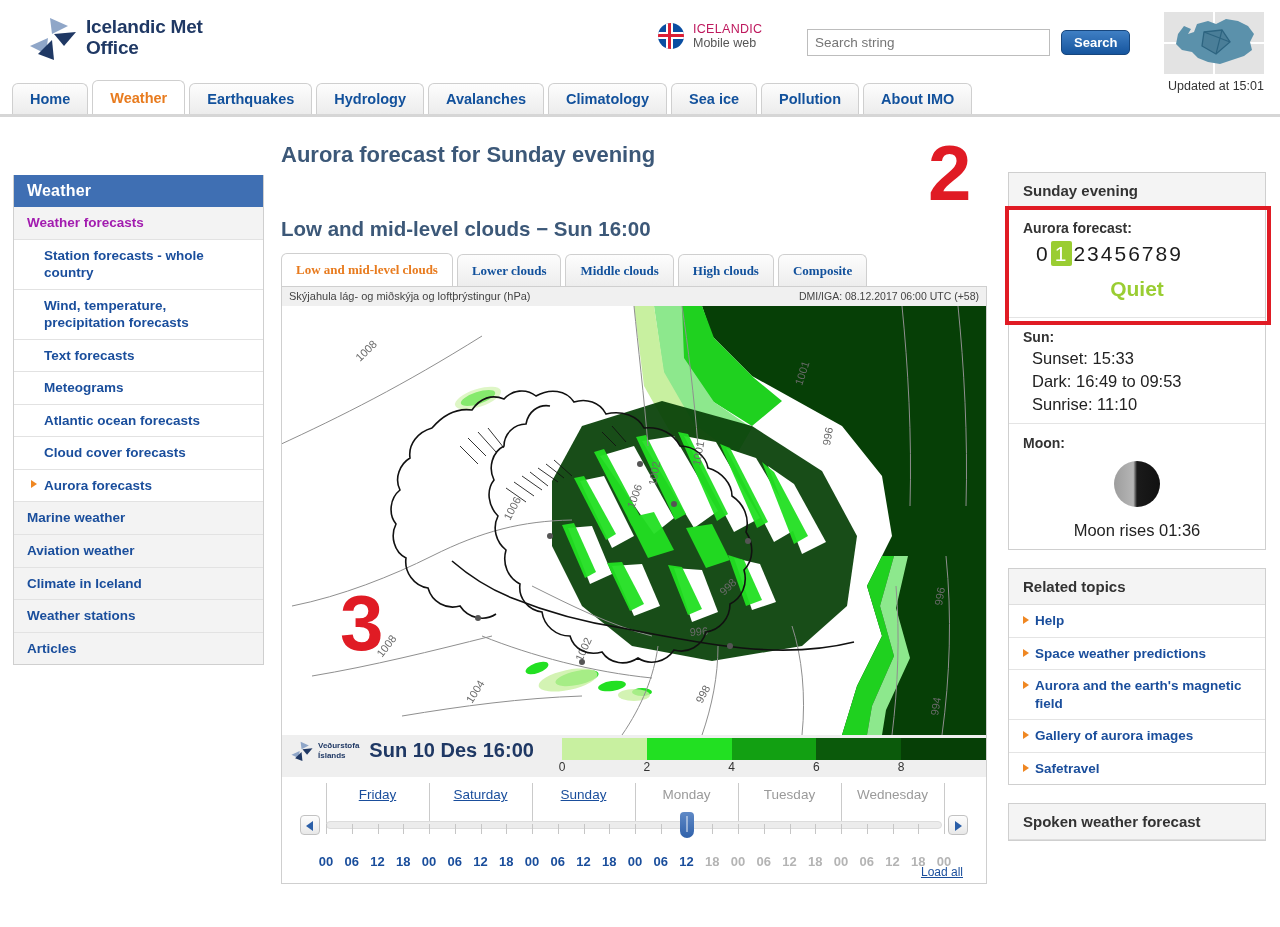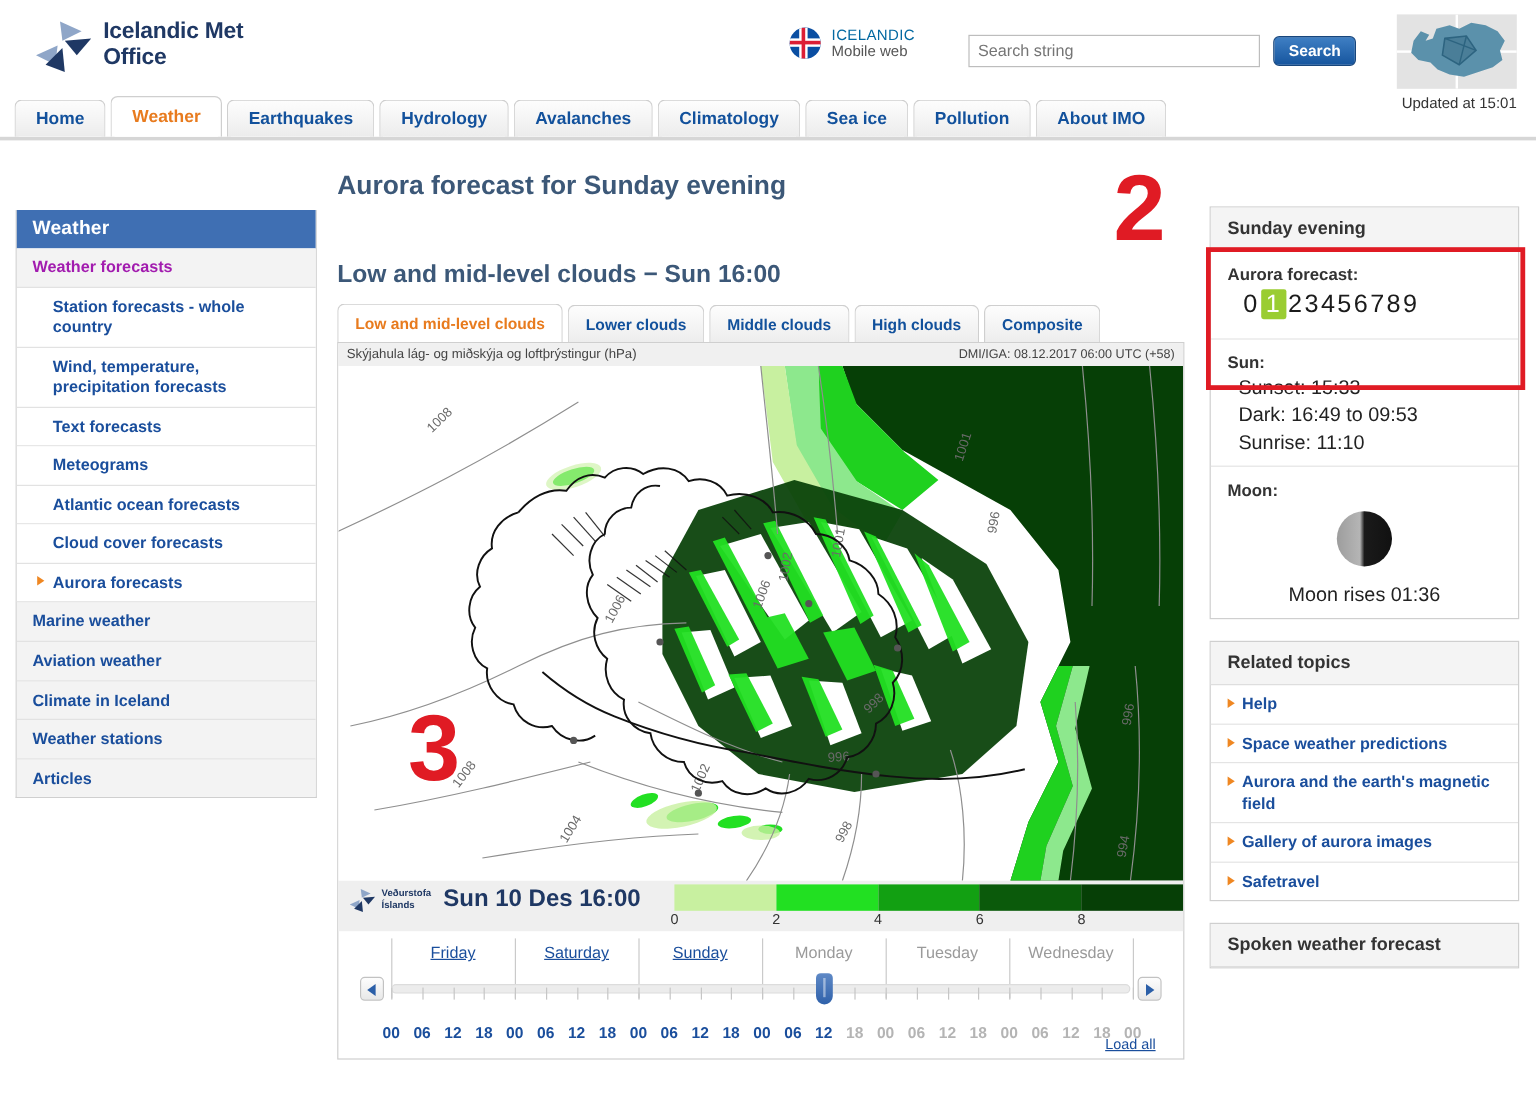--- a/index.html
+++ b/index.html
@@ -17,21 +17,21 @@
   #logo-mark { width: 50px; height: 48px; position: relative; margin-right: 8px; }
   #logo-text { font-size: 19px; font-weight: bold; color: #1f3864; line-height: 1.08; letter-spacing: -0.2px; }
 
   #lang-block { position: absolute; left: 658px; top: 22px; display: flex; align-items: center; }
   #flag-icon { width: 26px; height: 26px; border-radius: 50%; position: relative; overflow: hidden; background: #0a4ea2; margin-right: 9px; }
   #flag-icon .vw { position: absolute; left: 8px; top: 0; width: 7px; height: 100%; background: #fff; }
   #flag-icon .hw { position: absolute; top: 9px; left: 0; height: 7px; width: 100%; background: #fff; }
   #flag-icon .vr { position: absolute; left: 10px; top: 0; width: 3px; height: 100%; background: #dc1e35; }
   #flag-icon .hr { position: absolute; top: 11px; left: 0; height: 3px; width: 100%; background: #dc1e35; }
   .lang-lines { line-height: 1.15; }
-  #lang-main { font-size: 12.5px; color: #0369a1; letter-spacing: 0.3px; }
+  #lang-main { font-size: 12.5px; color: #be185d; letter-spacing: 0.3px; }
   #lang-sub { font-size: 12.5px; color: #555; }
 
   #search-area { position: absolute; left: 807px; top: 29px; display: flex; align-items: center; }
   #search-input {
     width: 243px; height: 27px; border: 1px solid #bdbdbd; background: #fff;
     font-size: 13.5px; color: #444; padding: 0 7px;
     font-family: "Liberation Sans", sans-serif;
   }
   #search-btn {
     margin-left: 11px; height: 25px; padding: 0 12px;
@@ -90,21 +90,21 @@
   
   #main { position: absolute; left: 281px; top: 0; width: 712px; }
   #page-title { font-size: 22px; font-weight: bold; color: #3c5878; margin-top: 22px; }
   #section-title { font-size: 20.5px; font-weight: bold; color: #3c5878; margin-top: 49px; }
 
   #tabs-row { display: flex; align-items: flex-end; margin-top: 12px; }
   .ctab {
     border: 1px solid #cfcfcf; border-bottom: none; border-radius: 6px 6px 0 0;
     background: linear-gradient(#fdfdfd, #ededed);
     color: #12519c; font-size: 13px; font-weight: bold;
-    padding: 8px 14px 7px; margin-right: 4px; cursor: pointer; white-space: nowrap;
+    padding: 8px 14px 7px; margin-right: 4px; cursor: pointer; white-space: nowrap; font-family: Liberation Serif, serif;
   }
   .ctab.active { background: #fff; color: #e87b1e; padding-bottom: 8px; }
 
   #panel { border: 1px solid #cfcfcf; background: #fff; width: 706px; }
 
   
   #map-wrap { position: relative; width: 704px; height: 490px; background: #f0f0f0; overflow: hidden; }
   #map-caption-bar {
     position: absolute; left: 0; top: 0; width: 100%; height: 19px;
     font-size: 11px; color: #444; padding: 3px 7px 0; z-index: 6;
@@ -584,20 +584,21 @@
 
   <div id="rightcol">
 
     <div class="rpanel">
       <div class="rpanel-head">Sunday evening</div>
 
       <div class="rsec" id="aurora-sec">
         <div id="aurora-box"></div>
         <div class="rlabel">Aurora forecast:</div>
         <div id="aurora-scale"><span>0</span><span class="hit">1</span><span>2</span><span>3</span><span>4</span><span>5</span><span>6</span><span>7</span><span>8</span><span>9</span></div>
+        <div id="aurora-word">Quiet</div>
       </div>
 
       <div class="rsec">
         <div class="rlabel">Sun:</div>
         <div id="sun-lines">
             <div class="rline">Sunset: 15:33</div>
             <div class="rline">Dark: 16:49 to 09:53</div>
             <div class="rline">Sunrise: 11:10</div>
           </div>
       </div>

